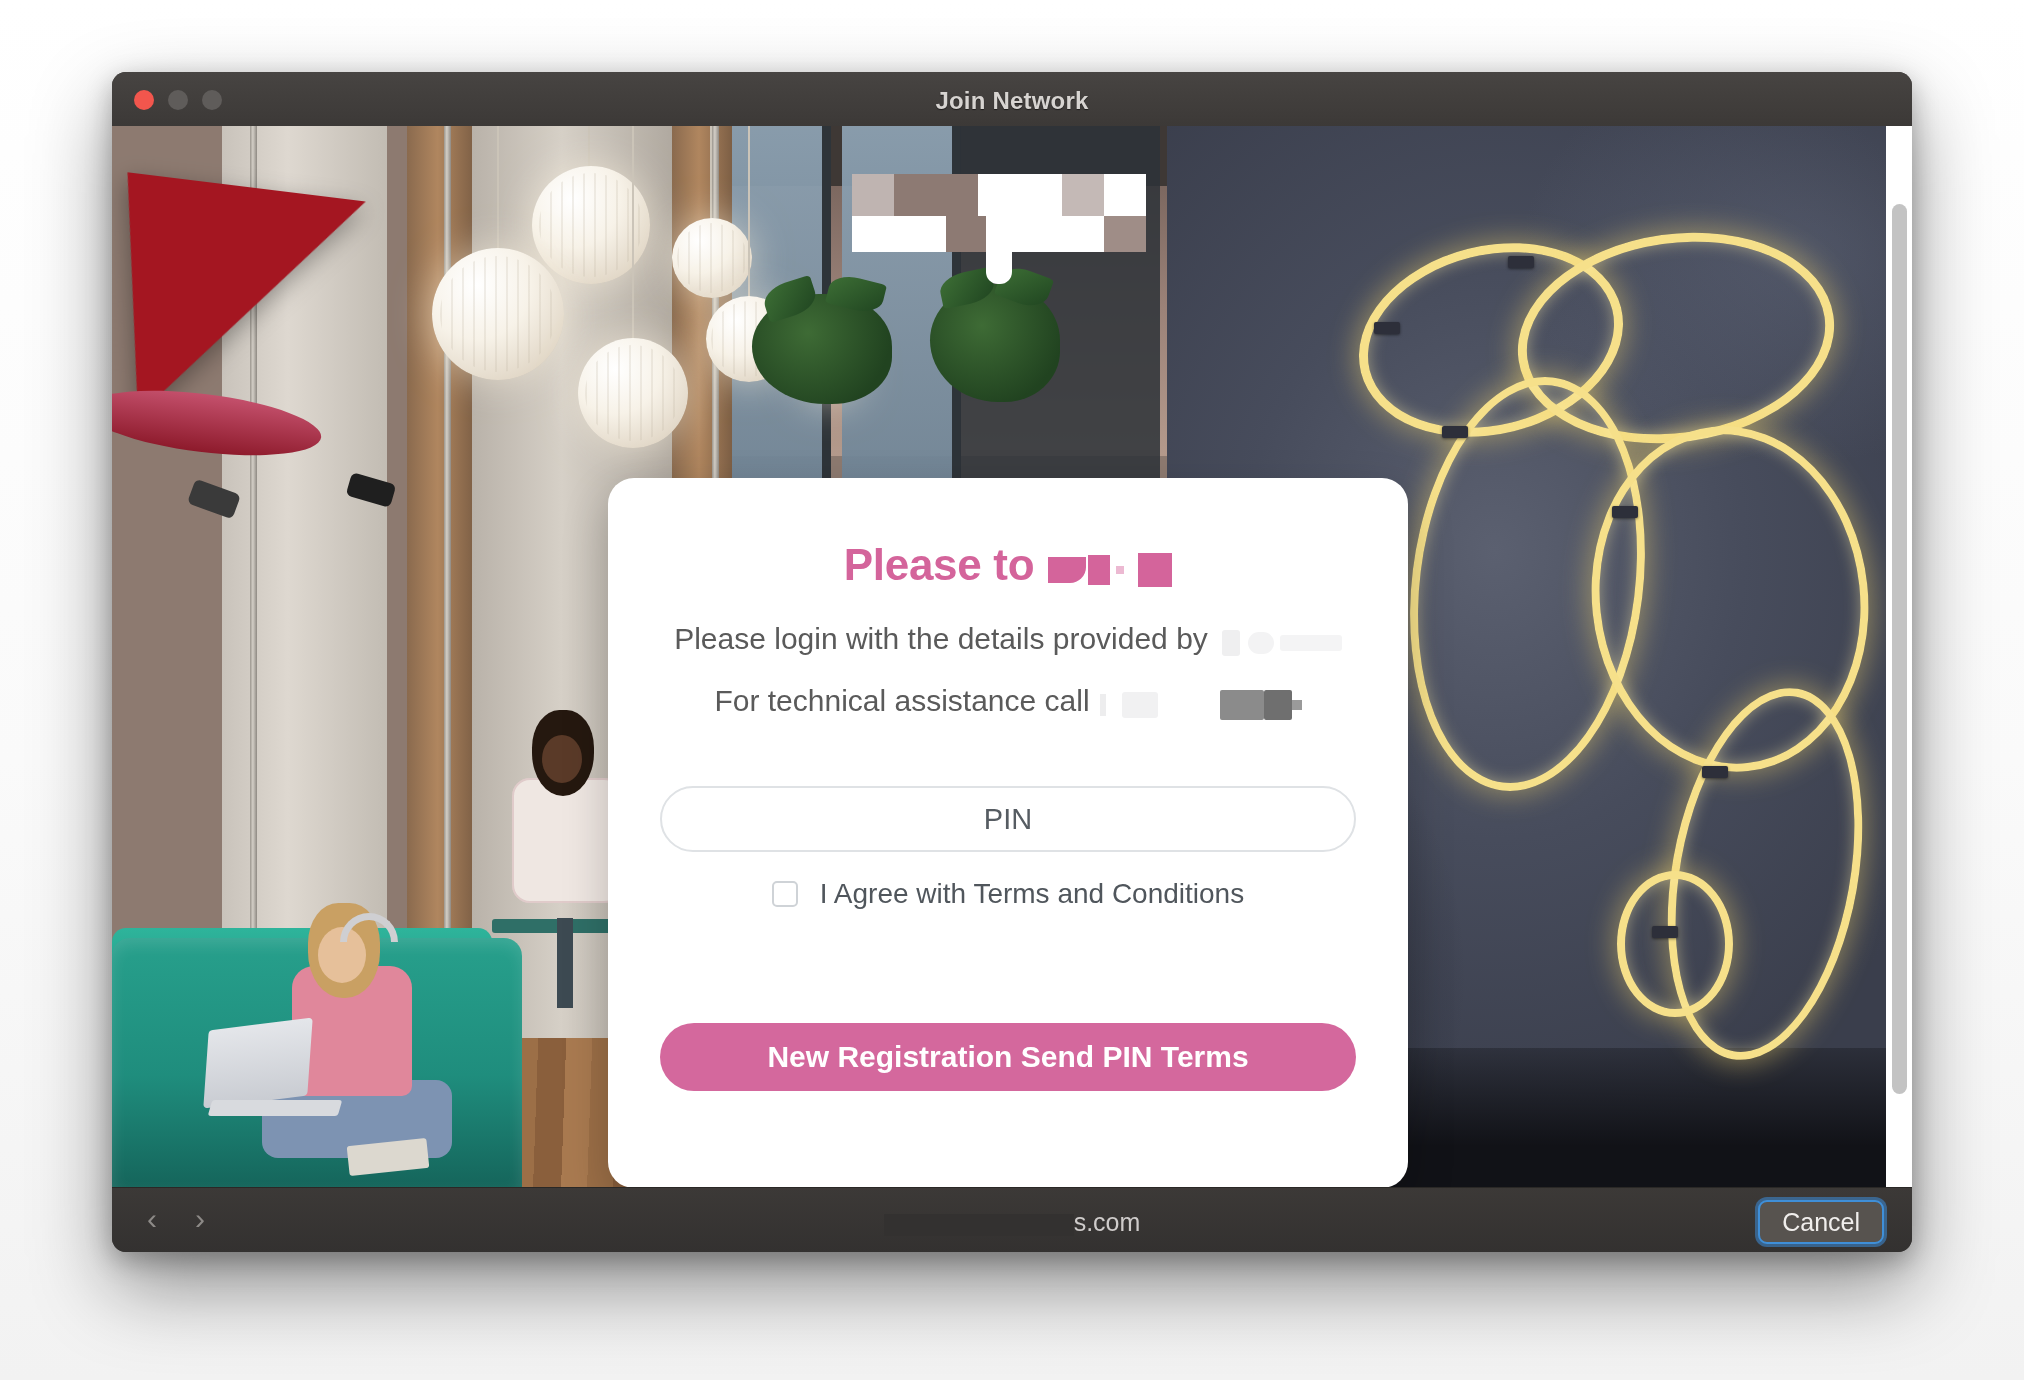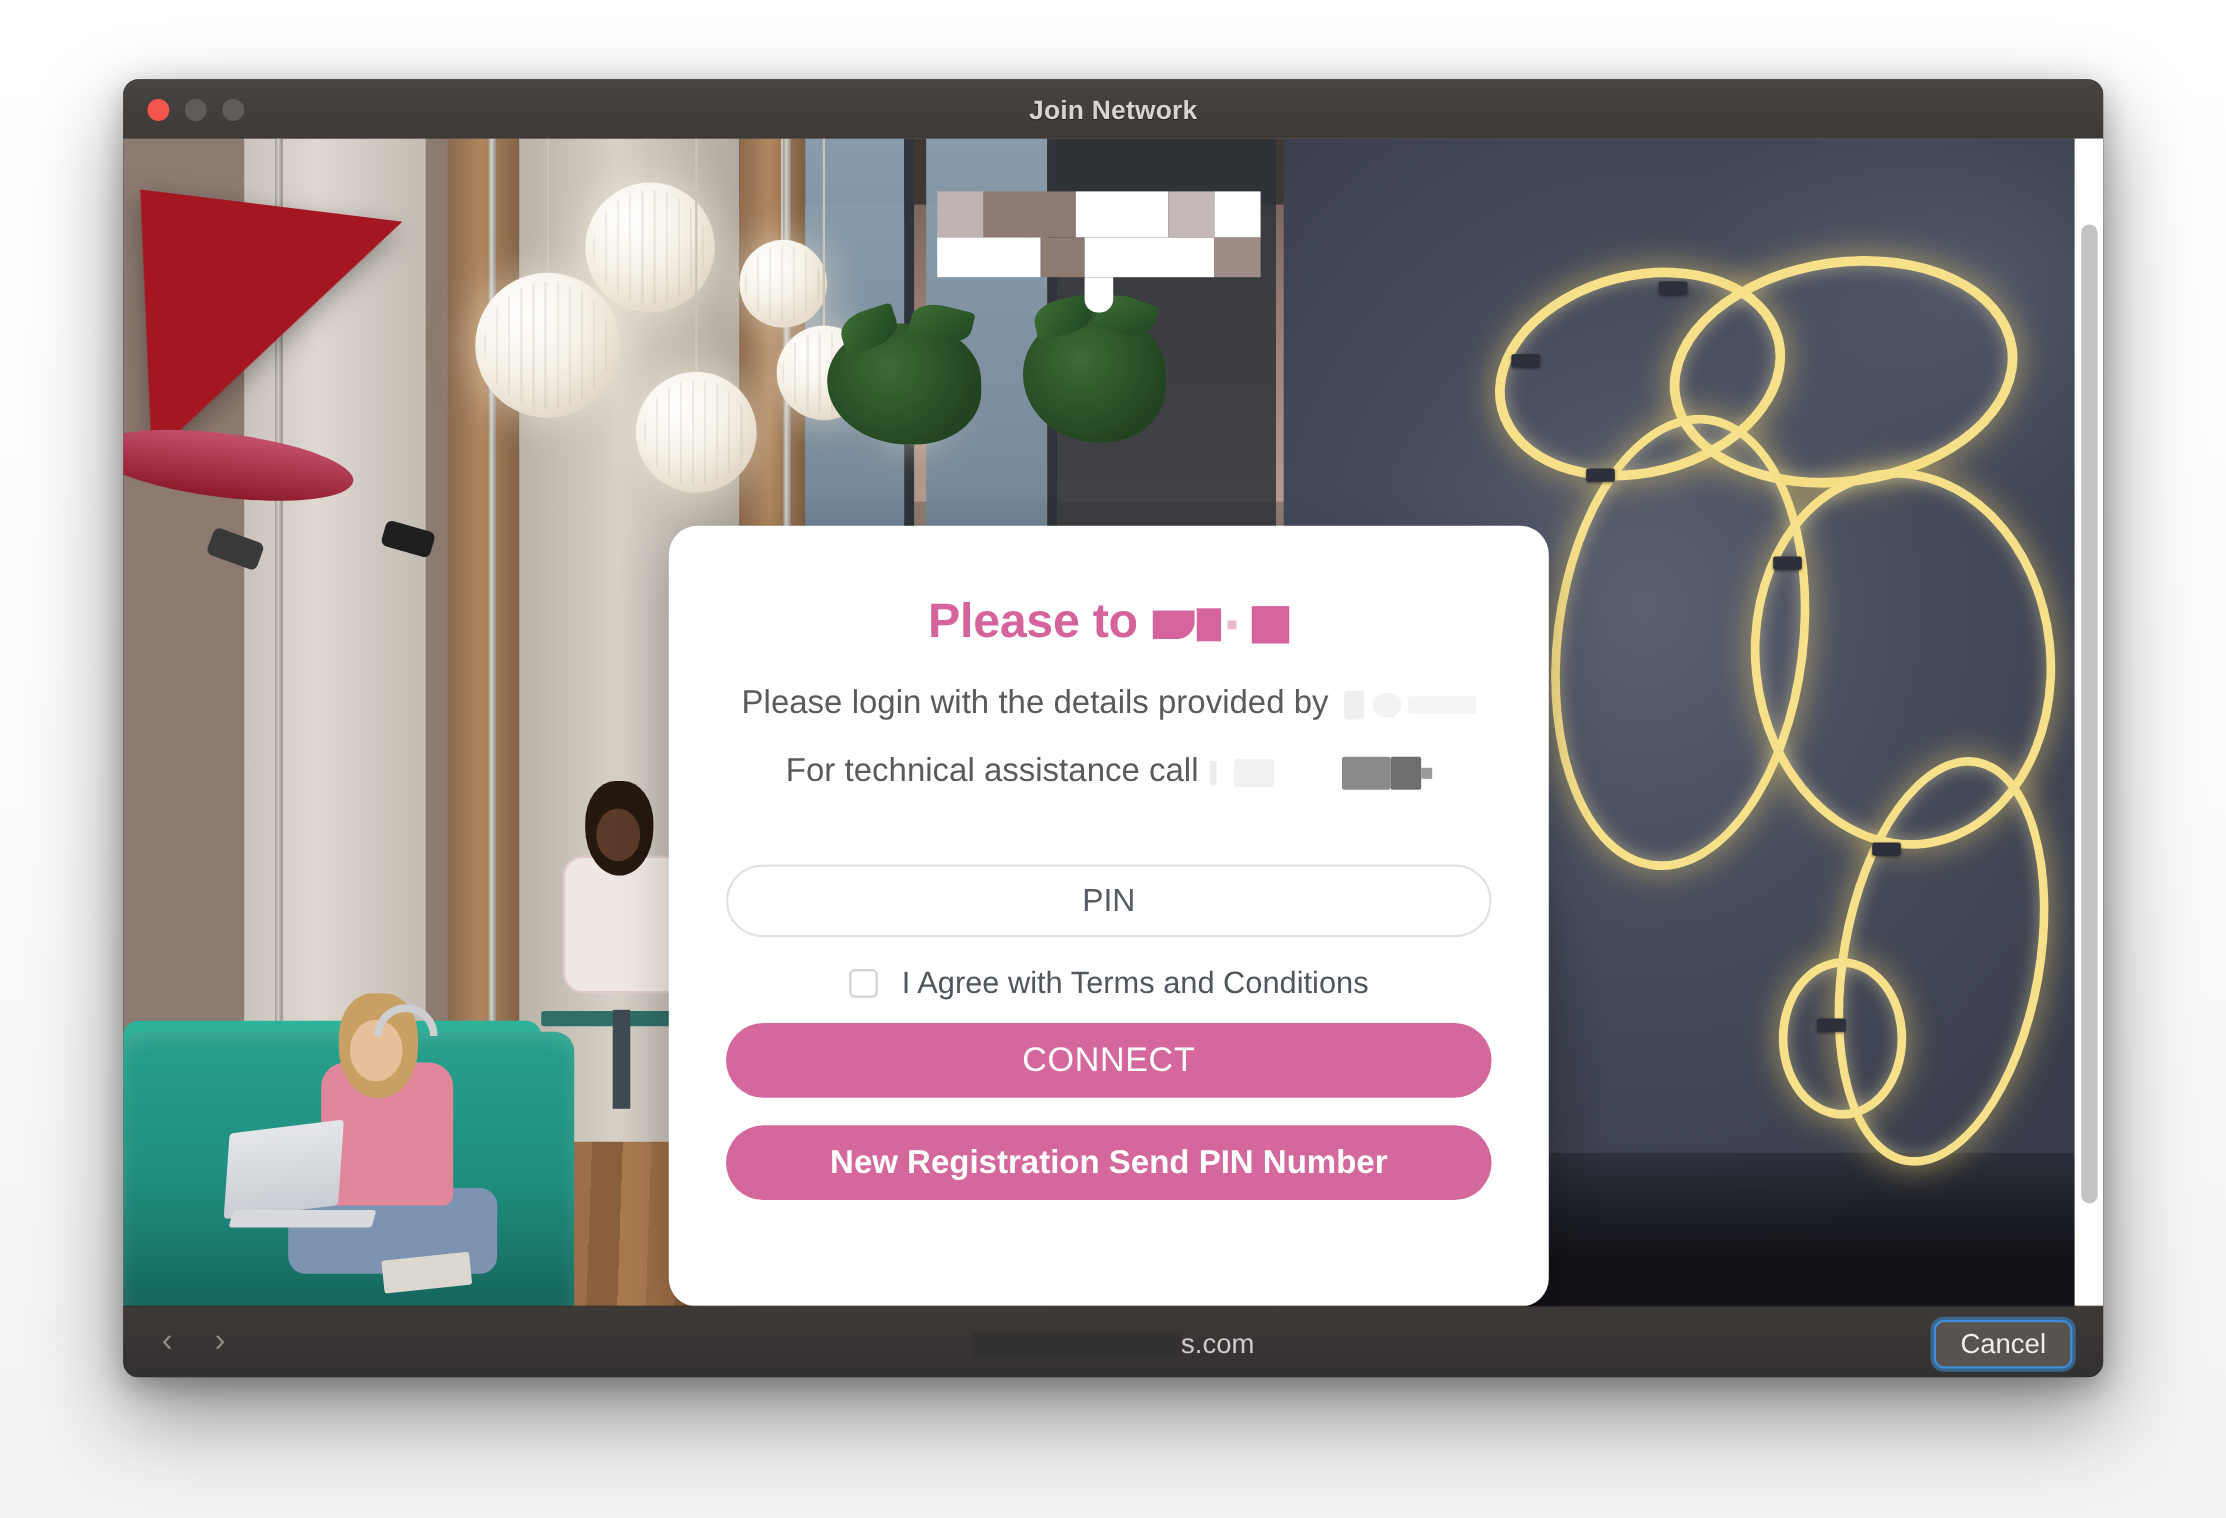--- a/index.html
+++ b/index.html
@@ -529,26 +529,23 @@
 
         <div id="terms-row">
           <div id="terms-checkbox"></div>
           <span id="terms-label">I Agree with Terms and Conditions</span>
         </div>
 
         <div id="pin-field">
           <span>PIN</span>
         </div>
 
-        <div class="cta" id="btn-connect">
-          <span>CONNECT</span>
-        </div>
 
         <div class="cta" id="btn-register">
-          <span>New Registration Send PIN Number</span>
+          <span>New Registration Send PIN Terms</span>
         </div>
       </div>
     </div>
 
     <div id="scroll-track">
       <div id="scroll-thumb"></div>
     </div>
 
     <div id="toolbar">
       <div class="nav-chevron" id="nav-back">‹</div>

